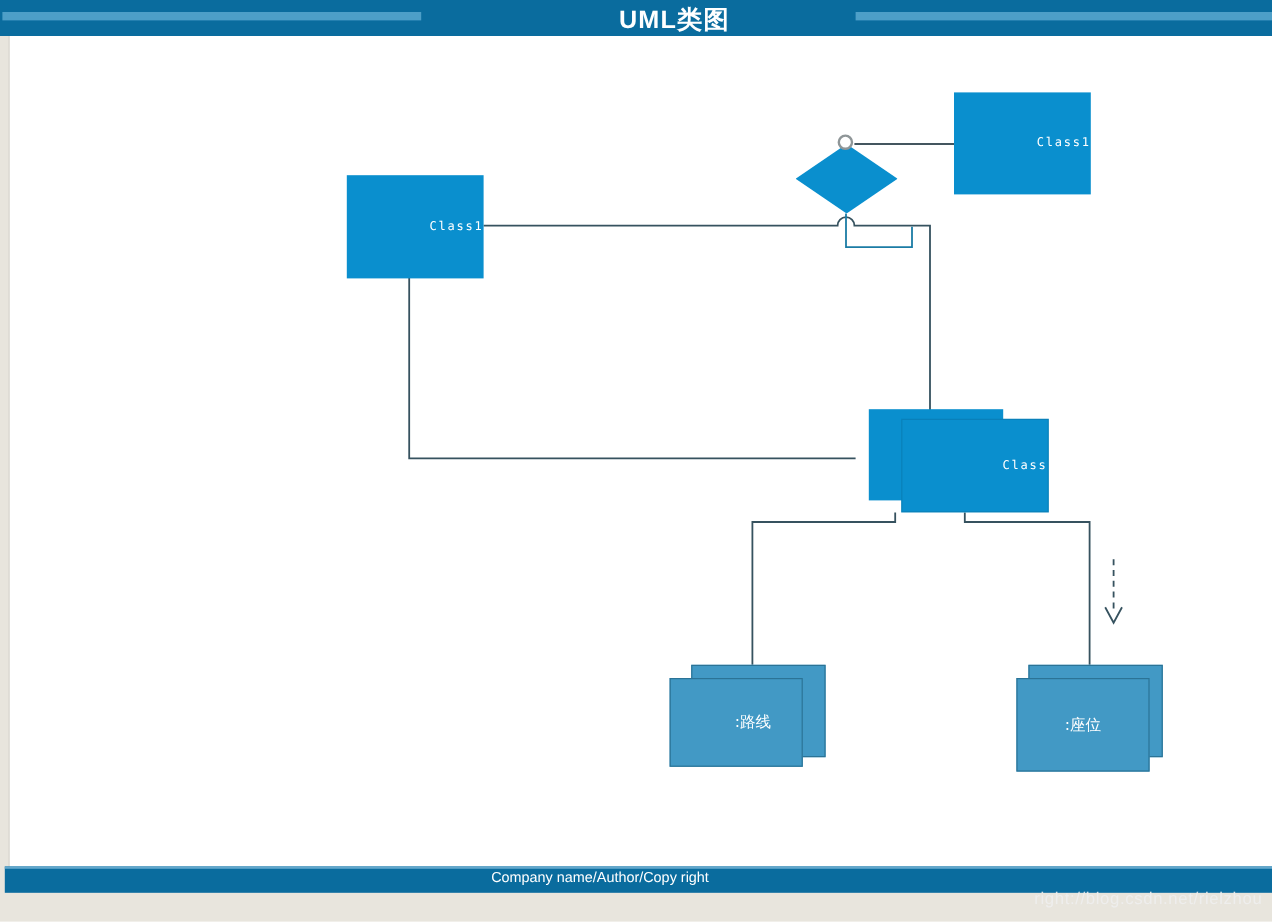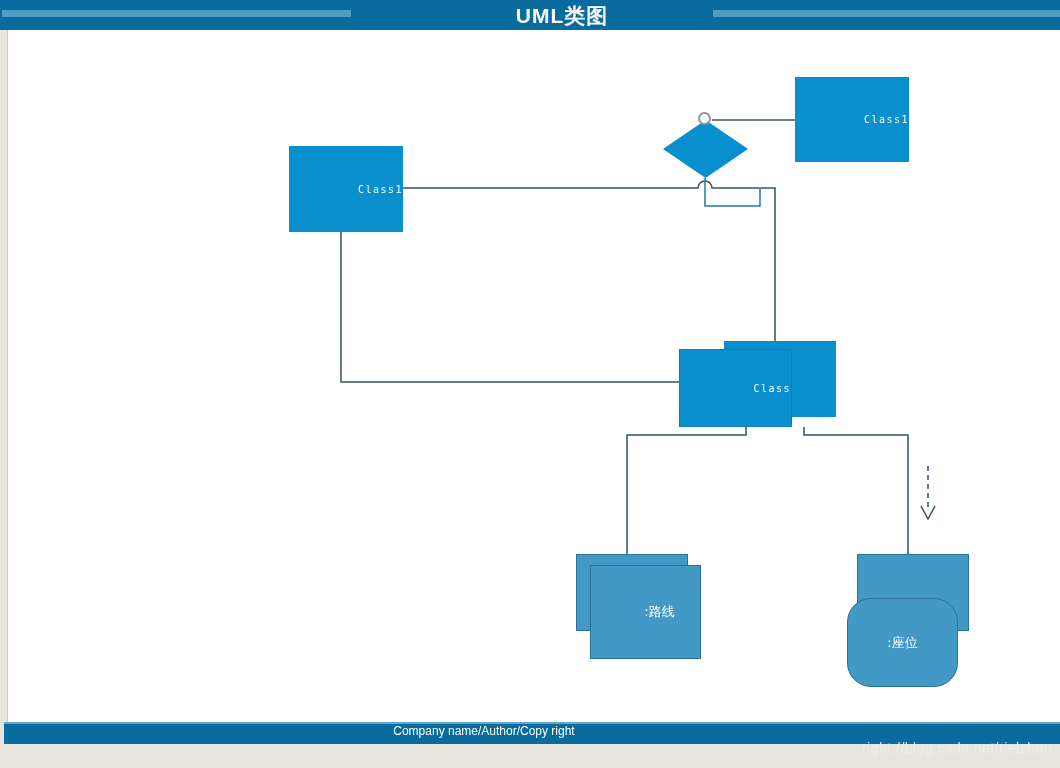--- a/index.html
+++ b/index.html
@@ -28,62 +28,62 @@
   .canvas{
     position:absolute;left:7px;top:30px;width:1053px;height:693px;
     background:#ffffff;border-left:1px solid #cfccc2;
   }
   
   .footer-bar{
     position:absolute;left:4px;top:722px;width:1056px;height:22px;
     background:#0a6c9e;border-top:2px solid #62a7cc;box-sizing:border-box;
   }
   .footer-text{
-    position:absolute;left:0;top:724px;width:968px;text-align:center;
+    position:absolute;left:16px;top:724px;width:968px;text-align:center;
     color:#ffffff;font-size:12px;
   }
   .watermark-text{
     position:absolute;right:8px;top:740px;
     color:rgba(238,238,238,0.9);font-size:14px;letter-spacing:0.5px;
   }
   
   .connectors{position:absolute;left:0;top:0;width:1060px;height:768px;}
   
   .node{
     position:absolute;background:#0a8fce;color:#ffffff;
     display:flex;align-items:center;justify-content:flex-end;
     font-family:"DejaVu Sans Mono",monospace;font-size:10px;letter-spacing:1.5px;
   }
   .node-class1-right{left:795px;top:77px;width:114px;height:85px;}
   .node-class1-left{left:289px;top:146px;width:114px;height:86px;}
   .node-class-back{left:724px;top:341px;width:112px;height:76px;}
   .node-class-front{
-    left:679px;top:349px;width:113px;height:78px;
+    left:751px;top:349px;width:123px;height:78px;
     border:1px solid rgba(10,100,150,0.35);box-sizing:border-box;
   }
   .diamond-shape{
     position:absolute;left:663px;top:120px;width:85px;height:58px;
     background:#0a8fce;
     clip-path:polygon(50% 0,100% 50%,50% 100%,0 50%);
   }
   .interface-circle{
     position:absolute;left:698px;top:112px;width:13px;height:13px;
     border:2px solid #8f9698;border-radius:50%;background:#ffffff;
     box-sizing:border-box;
   }
   .obj{
     position:absolute;background:#4299c5;border:1px solid #2b7396;
     box-sizing:border-box;
     display:flex;align-items:center;justify-content:center;
     color:#ffffff;font-size:13px;font-family:"DejaVu Sans",sans-serif;
   }
   .obj-route-back{left:576px;top:554px;width:112px;height:77px;}
-  .obj-route-front{left:590px;top:565px;width:111px;height:94px;padding-left:28px;}
+  .obj-route-front{left:558px;top:565px;width:111px;height:74px;padding-left:28px;}
   .obj-seat-back{left:857px;top:554px;width:112px;height:77px;}
-  .obj-seat-front{left:847px;top:598px;width:111px;height:89px;border-radius:24px;}
+  .obj-seat-front{left:847px;top:565px;width:111px;height:78px;}
 </style>
 </head>
 <body>
 
 <div class="header-bar"></div>
 <div class="header-stripe stripe-left"></div>
 <div class="header-stripe stripe-right"></div>
 <div class="page-title">UML类图</div>
 
 <div class="canvas"></div>

